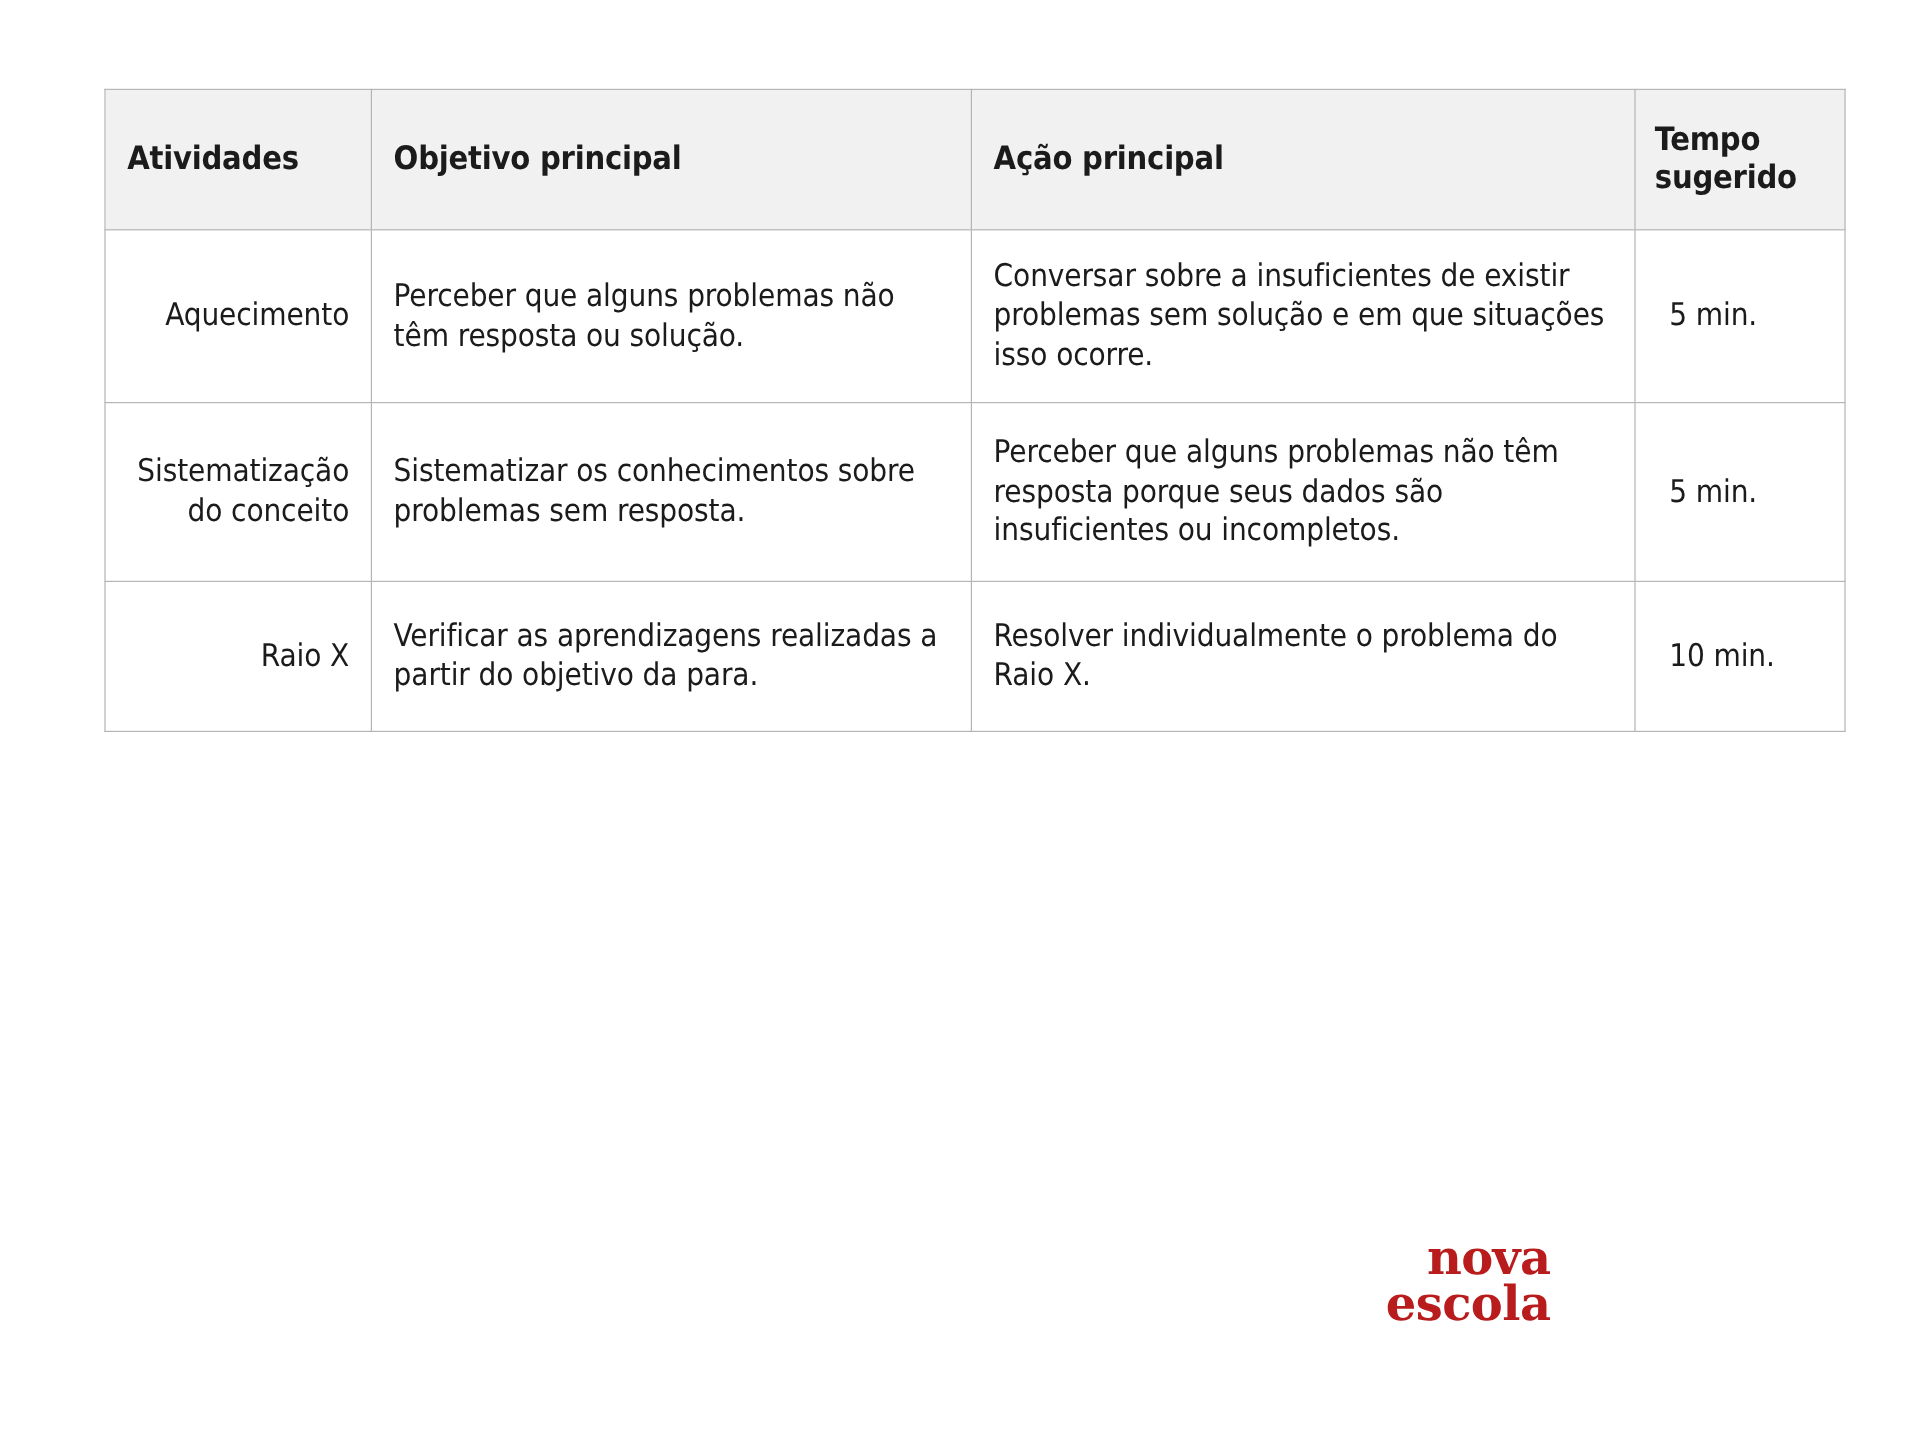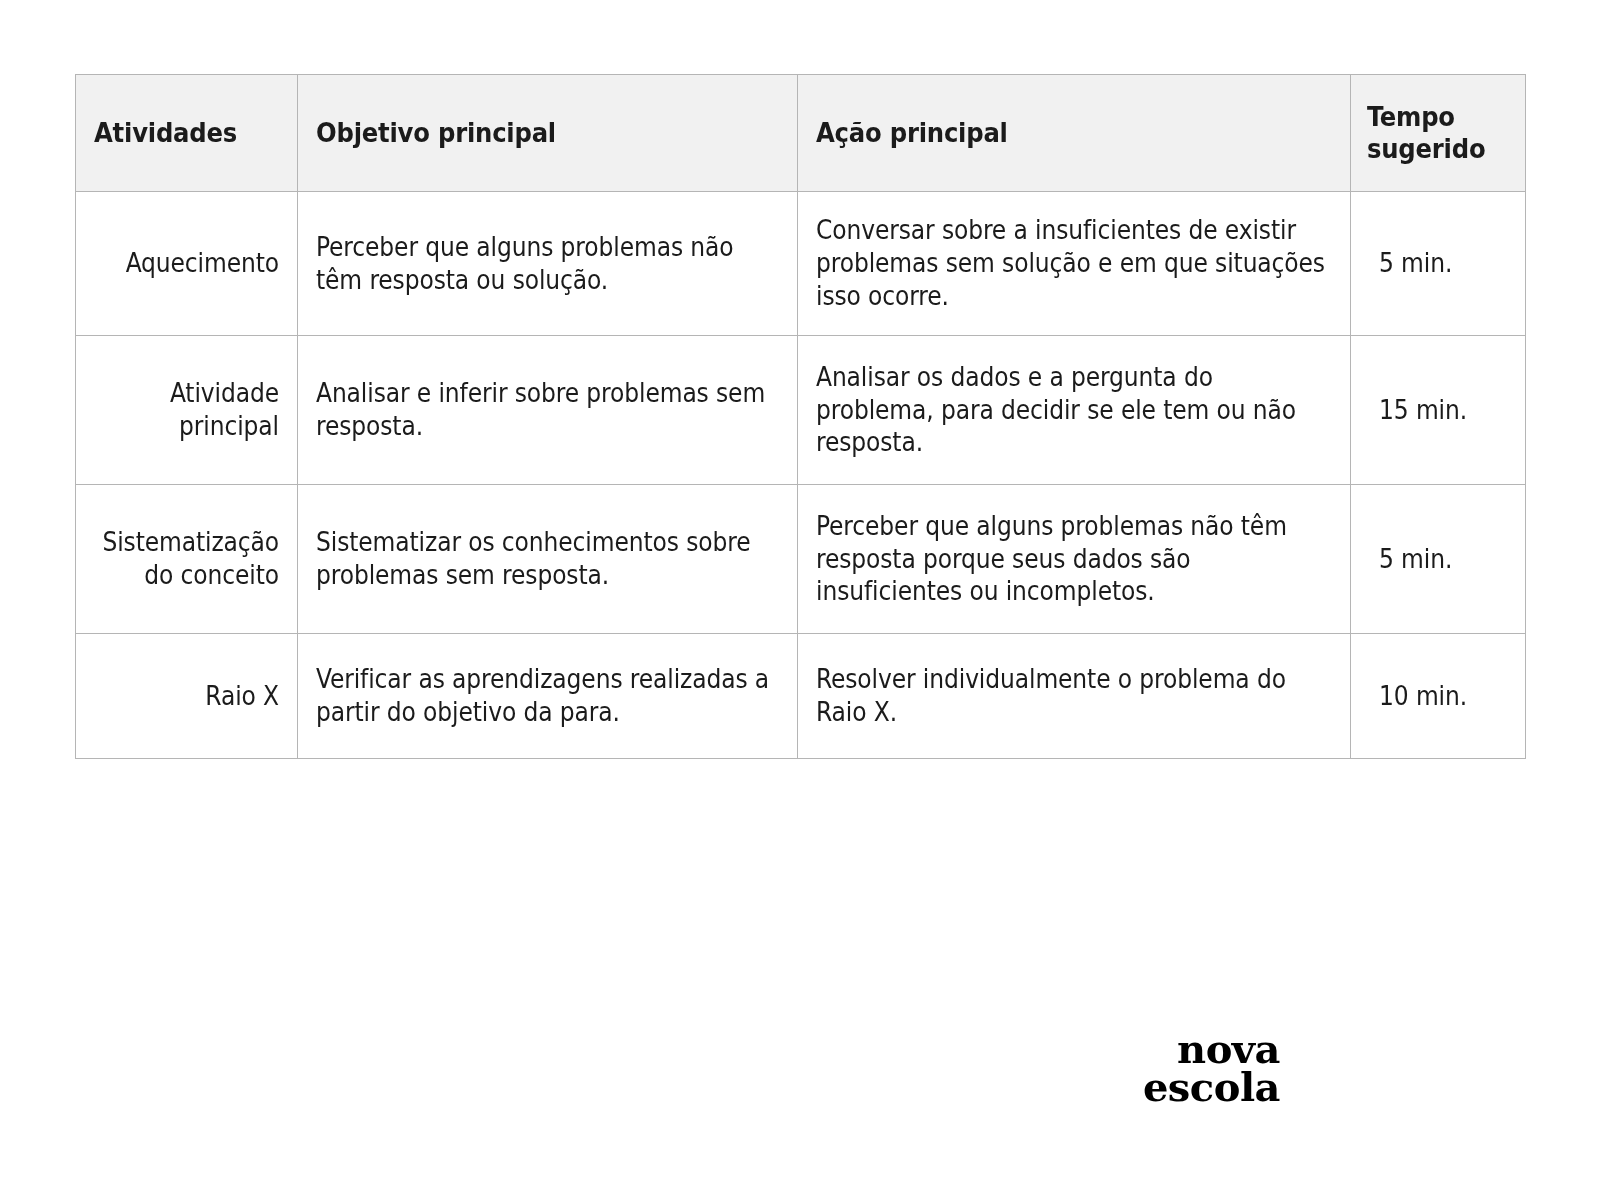--- a/index.html
+++ b/index.html
@@ -11,21 +11,21 @@
     width: 1600px;
     height: 1200px;
     font-family: "Liberation Sans", sans-serif;
     -webkit-font-smoothing: antialiased;
     position: relative;
     overflow: hidden;
   }
 
   .page {
     position: absolute;
-    left: 0;
+    left: 12px;
     top: 0;
     width: 1352px;
     height: 1200px;
   }
 
   .plan-table {
     position: absolute;
     left: 75px;
     top: 74px;
     width: 1450px;
@@ -92,21 +92,21 @@
   .brand-logo {
     position: absolute;
     right: 72px;
     top: 1030px;
     width: 160px;
     text-align: right;
     font-family: "DejaVu Serif", "Liberation Serif", serif;
     font-weight: bold;
     font-size: 40px;
     line-height: 0.95;
-    color: #000000;
+    color: #b91c1c;
     letter-spacing: -0.5px;
     user-select: none;
   }
   .brand-logo .logo-line { display: block; }
 </style>
 </head>
 <body>
 
 <div class="page">
 
@@ -125,26 +125,20 @@
         <th class="th-tempo">Tempo sugerido</th>
       </tr>
     </thead>
     <tbody>
       <tr class="row-h-1">
         <td class="td-activity">Aquecimento</td>
         <td class="td-objective">Perceber que alguns problemas não têm resposta ou solução.</td>
         <td class="td-action">Conversar sobre a insuficientes de existir problemas sem solução e em que situações isso ocorre.</td>
         <td class="td-time">5 min.</td>
       </tr>
-      <tr class="row-h-2">
-        <td class="td-activity">Atividade principal</td>
-        <td class="td-objective">Analisar e inferir sobre problemas sem resposta.</td>
-        <td class="td-action">Analisar os dados e a pergunta do problema, para decidir se ele tem ou não resposta.</td>
-        <td class="td-time">15 min.</td>
-      </tr>
       <tr class="row-h-4">
         <td class="td-activity">Sistematização do conceito</td>
         <td class="td-objective">Sistematizar os conhecimentos sobre problemas sem resposta.</td>
         <td class="td-action">Perceber que alguns problemas não têm resposta porque seus dados são insuficientes ou incompletos.</td>
         <td class="td-time">5 min.</td>
       </tr>
       <tr class="row-h-6">
         <td class="td-activity">Raio X</td>
         <td class="td-objective">Verificar as aprendizagens realizadas a partir do objetivo da para.</td>
         <td class="td-action">Resolver individualmente o problema do Raio X.</td>

